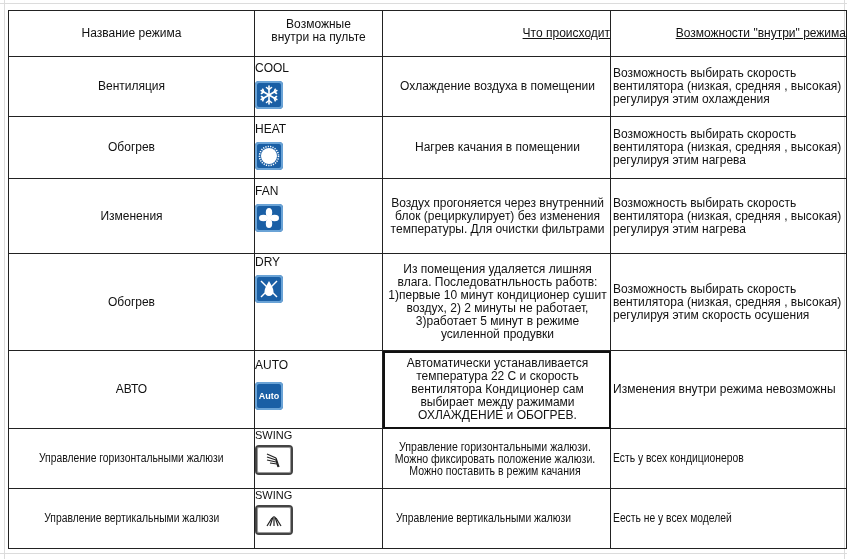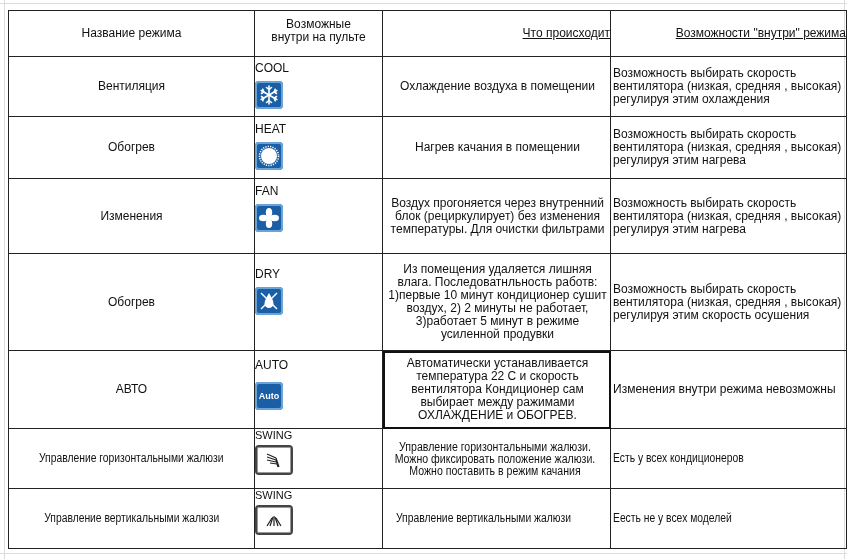--- a/index.html
+++ b/index.html
@@ -105,21 +105,21 @@
         </div>
       </div>
     </td>
     <td class="c-what">Воздух прогоняется через внутренний блок (рециркулирует)  без изменения температуры. Для очистки фильтрами</td>
     <td class="c-feat">Возможность выбирать скорость вентилятора (низкая, средняя , высокая) регулируя этим нагрева</td>
   </tr>
 
   <tr style="height:97px">
     <td class="c-name">Обогрев</td>
     <td class="c-icon" style="vertical-align:top">
-      <div class="icon-wrap" style="margin-top:16px">
+      <div class="icon-wrap" style="margin-top:4px">
         <div class="icon-code">DRY</div>
         <div class="icon">
           <svg width="22" height="22" viewBox="0 0 22 22">
             <path d="M11 3 C9 7 6.5 10 6.5 13.5 A4.5 4.5 0 0 0 15.5 13.5 C15.5 10 13 7 11 3 Z" fill="#fff"></path>
             <line x1="3" y1="3" x2="19" y2="19" stroke="#fff" stroke-width="1.4"></line>
             <line x1="19" y1="3" x2="3" y2="19" stroke="#fff" stroke-width="1.4"></line>
           </svg>
         </div>
       </div>
     </td>

